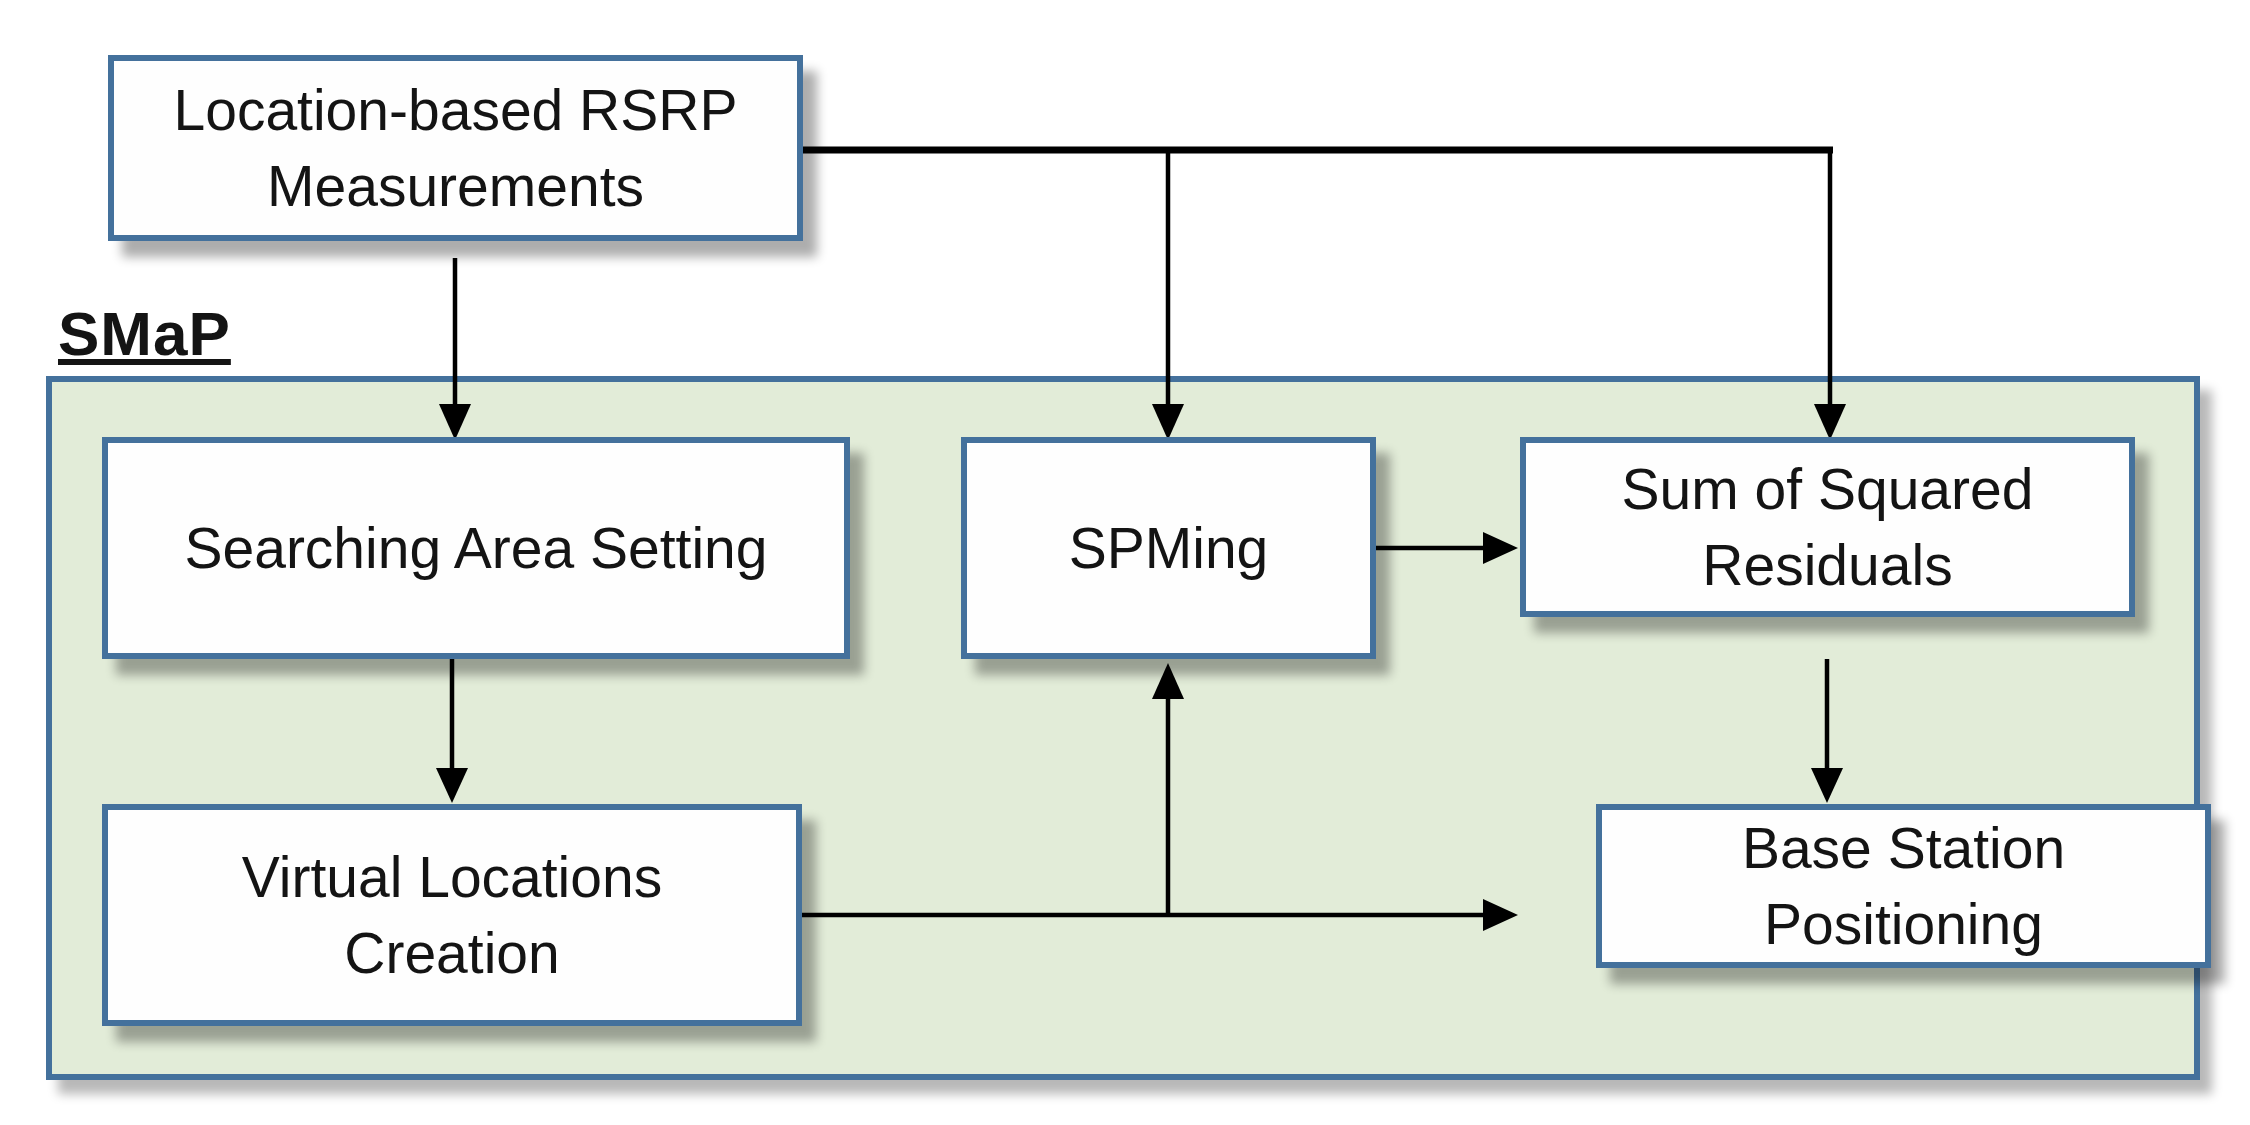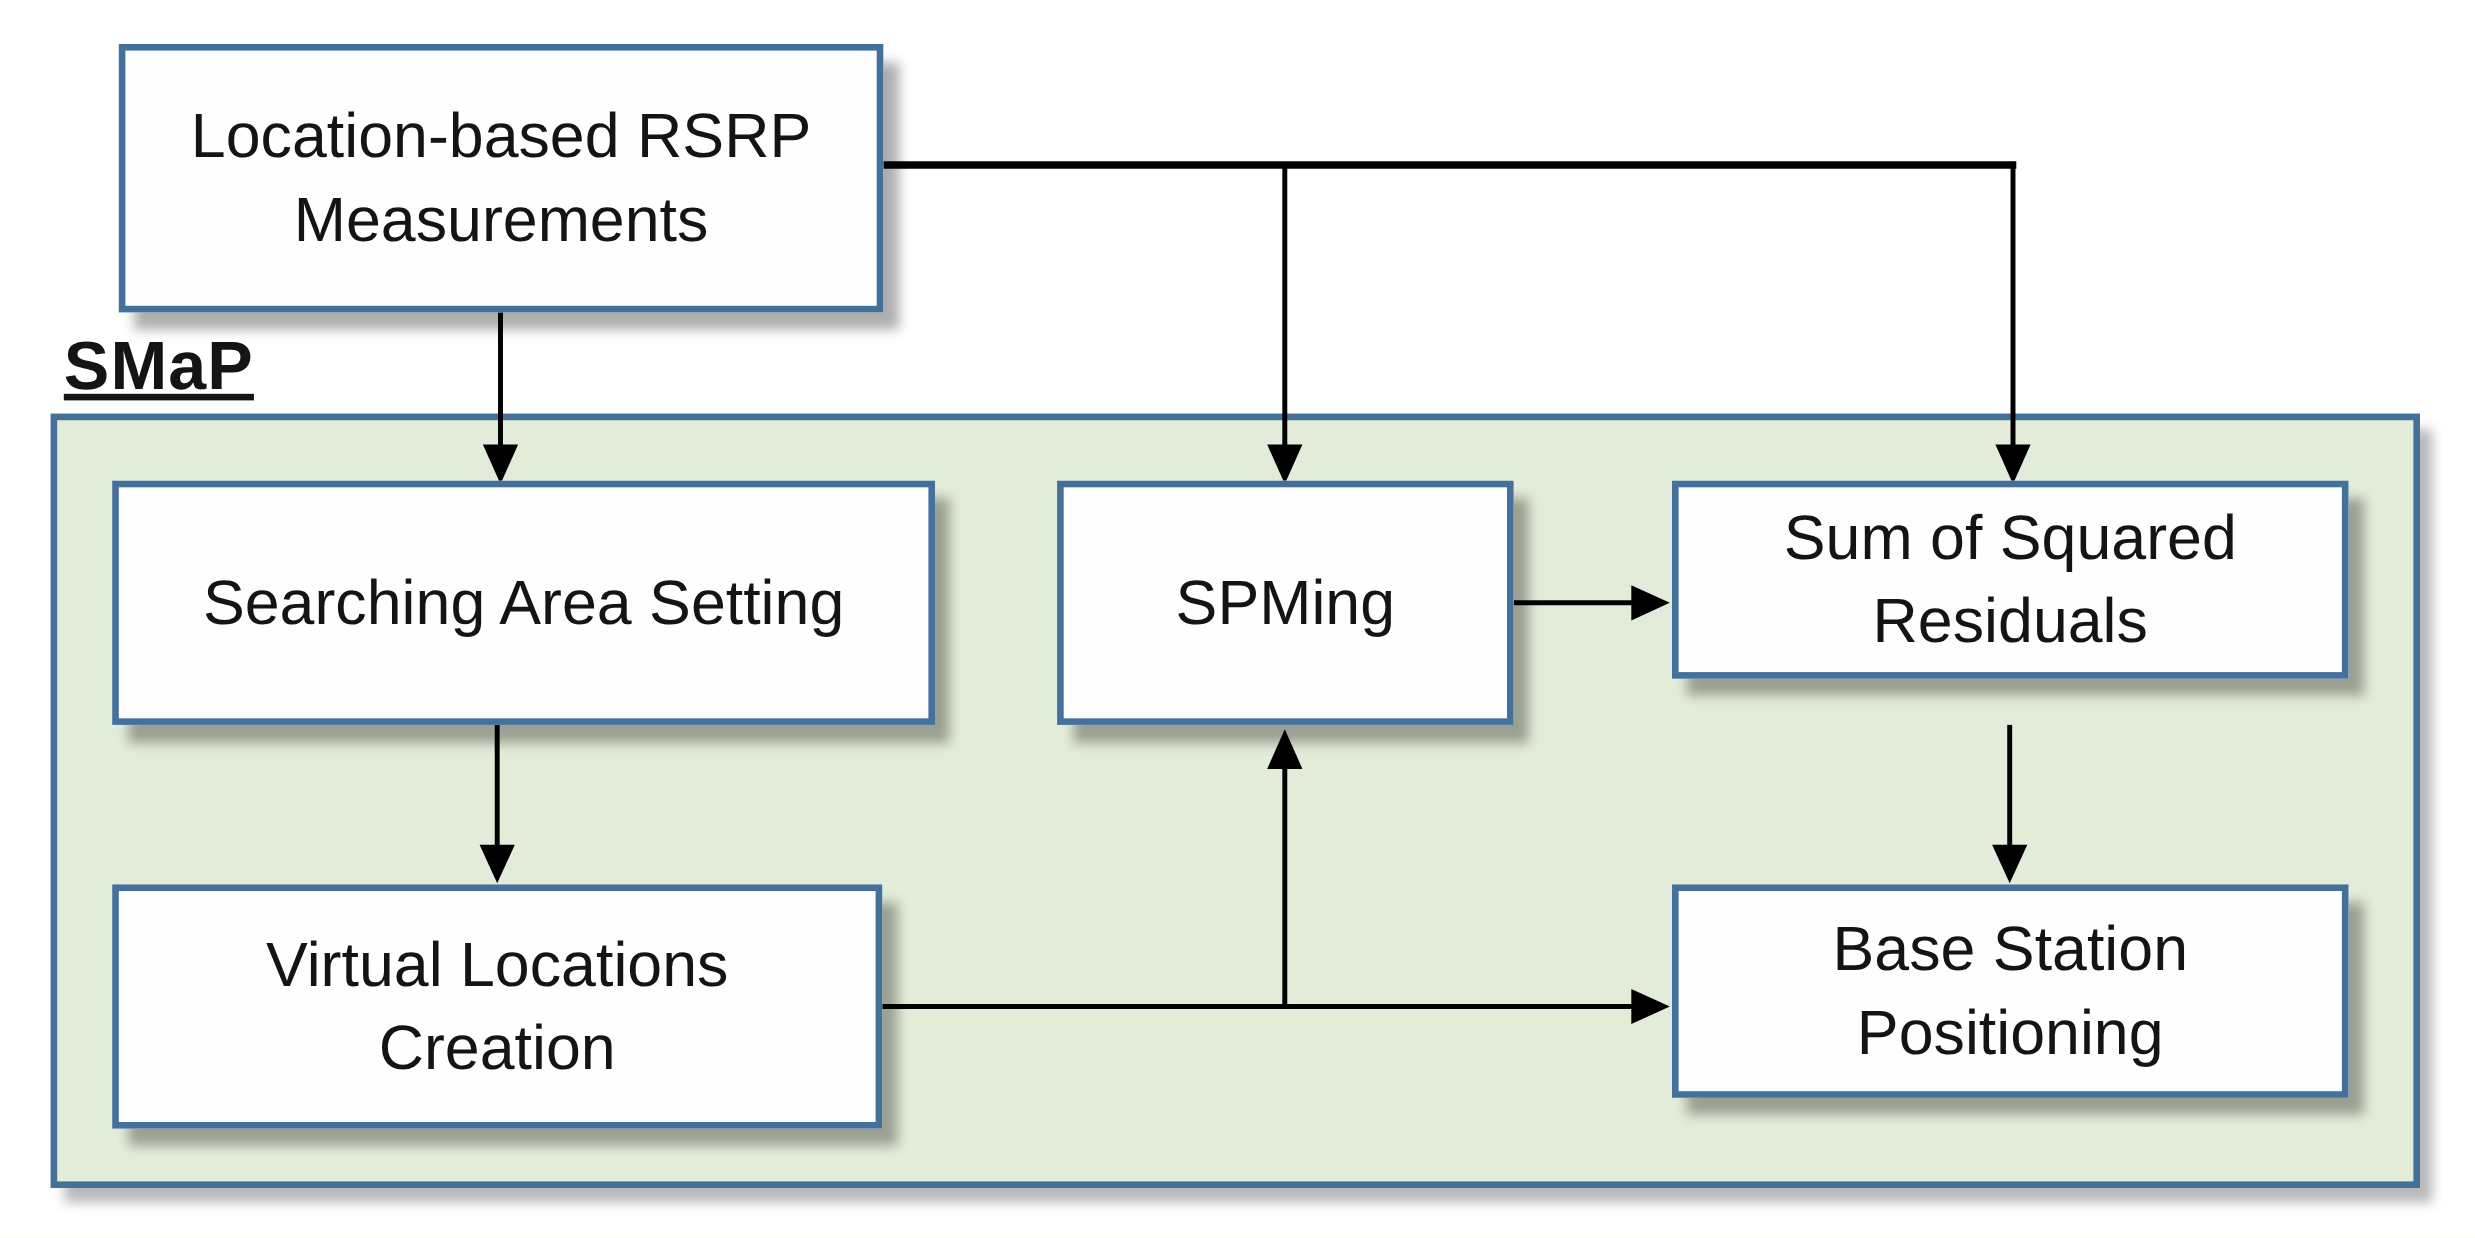--- a/index.html
+++ b/index.html
@@ -46,26 +46,26 @@
     position: absolute;
     left: 58px;
     top: 298px;
     font-size: 62px;
     font-weight: 700;
     color: var(--color-text, #111111);
     letter-spacing: 1px;
     text-decoration: underline;
   }
   
-  .node-location-rsrp   { left: 108px;  top: 40px;  width: 695px; height: 244px; }
+  .node-location-rsrp   { left: 108px;  top: 55px;  width: 695px; height: 186px; }
   .node-searching-area  { left: 102px;  top: 437px; width: 748px; height: 222px; }
   .node-spming          { left: 961px;  top: 437px; width: 415px; height: 222px; }
   .node-sum-squared     { left: 1520px; top: 437px; width: 615px; height: 180px; }
   .node-virtual-locations { left: 102px;  top: 804px; width: 700px; height: 222px; }
-  .node-base-station      { left: 1520px; top: 804px; width: 615px; height: 194px; }
+  .node-base-station      { left: 1596px; top: 804px; width: 615px; height: 164px; }
 
   .arrow-layer {
     position: absolute;
     left: 0; top: 0;
     width: 2250px;
     height: 1125px;
     pointer-events: none;
   }
   .arrow-layer line {
     stroke: var(--color-arrow, #000000);

